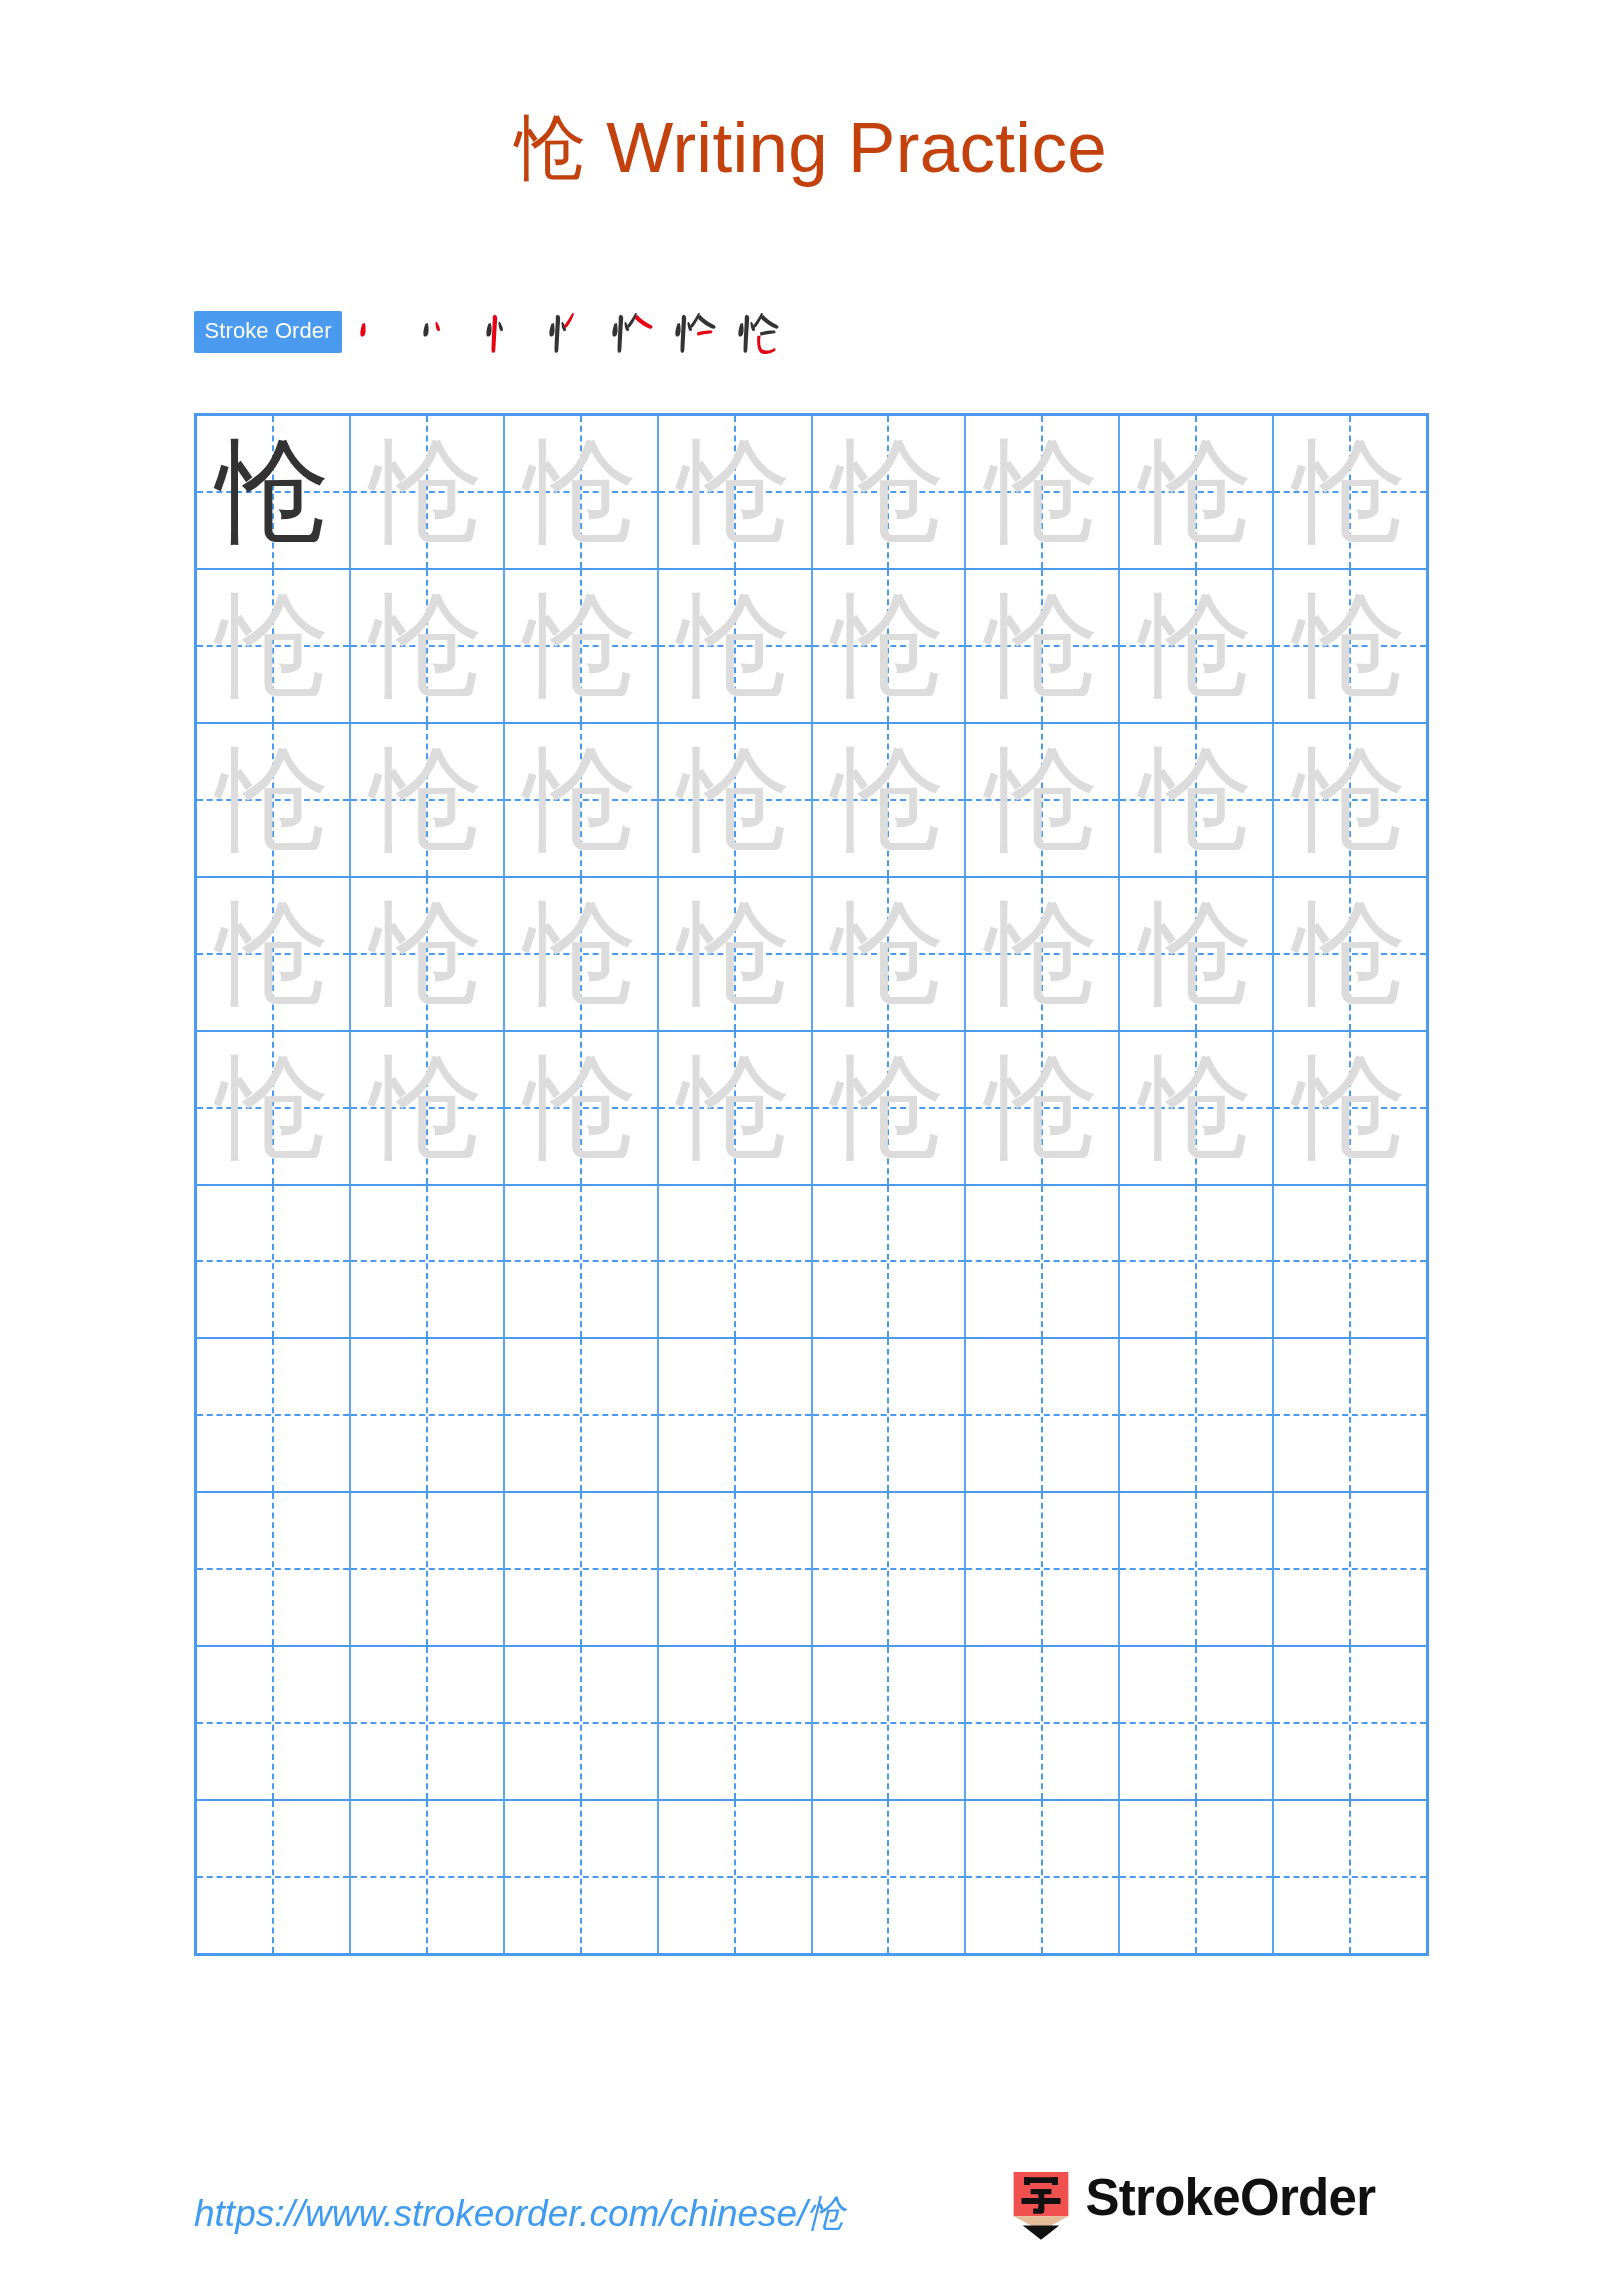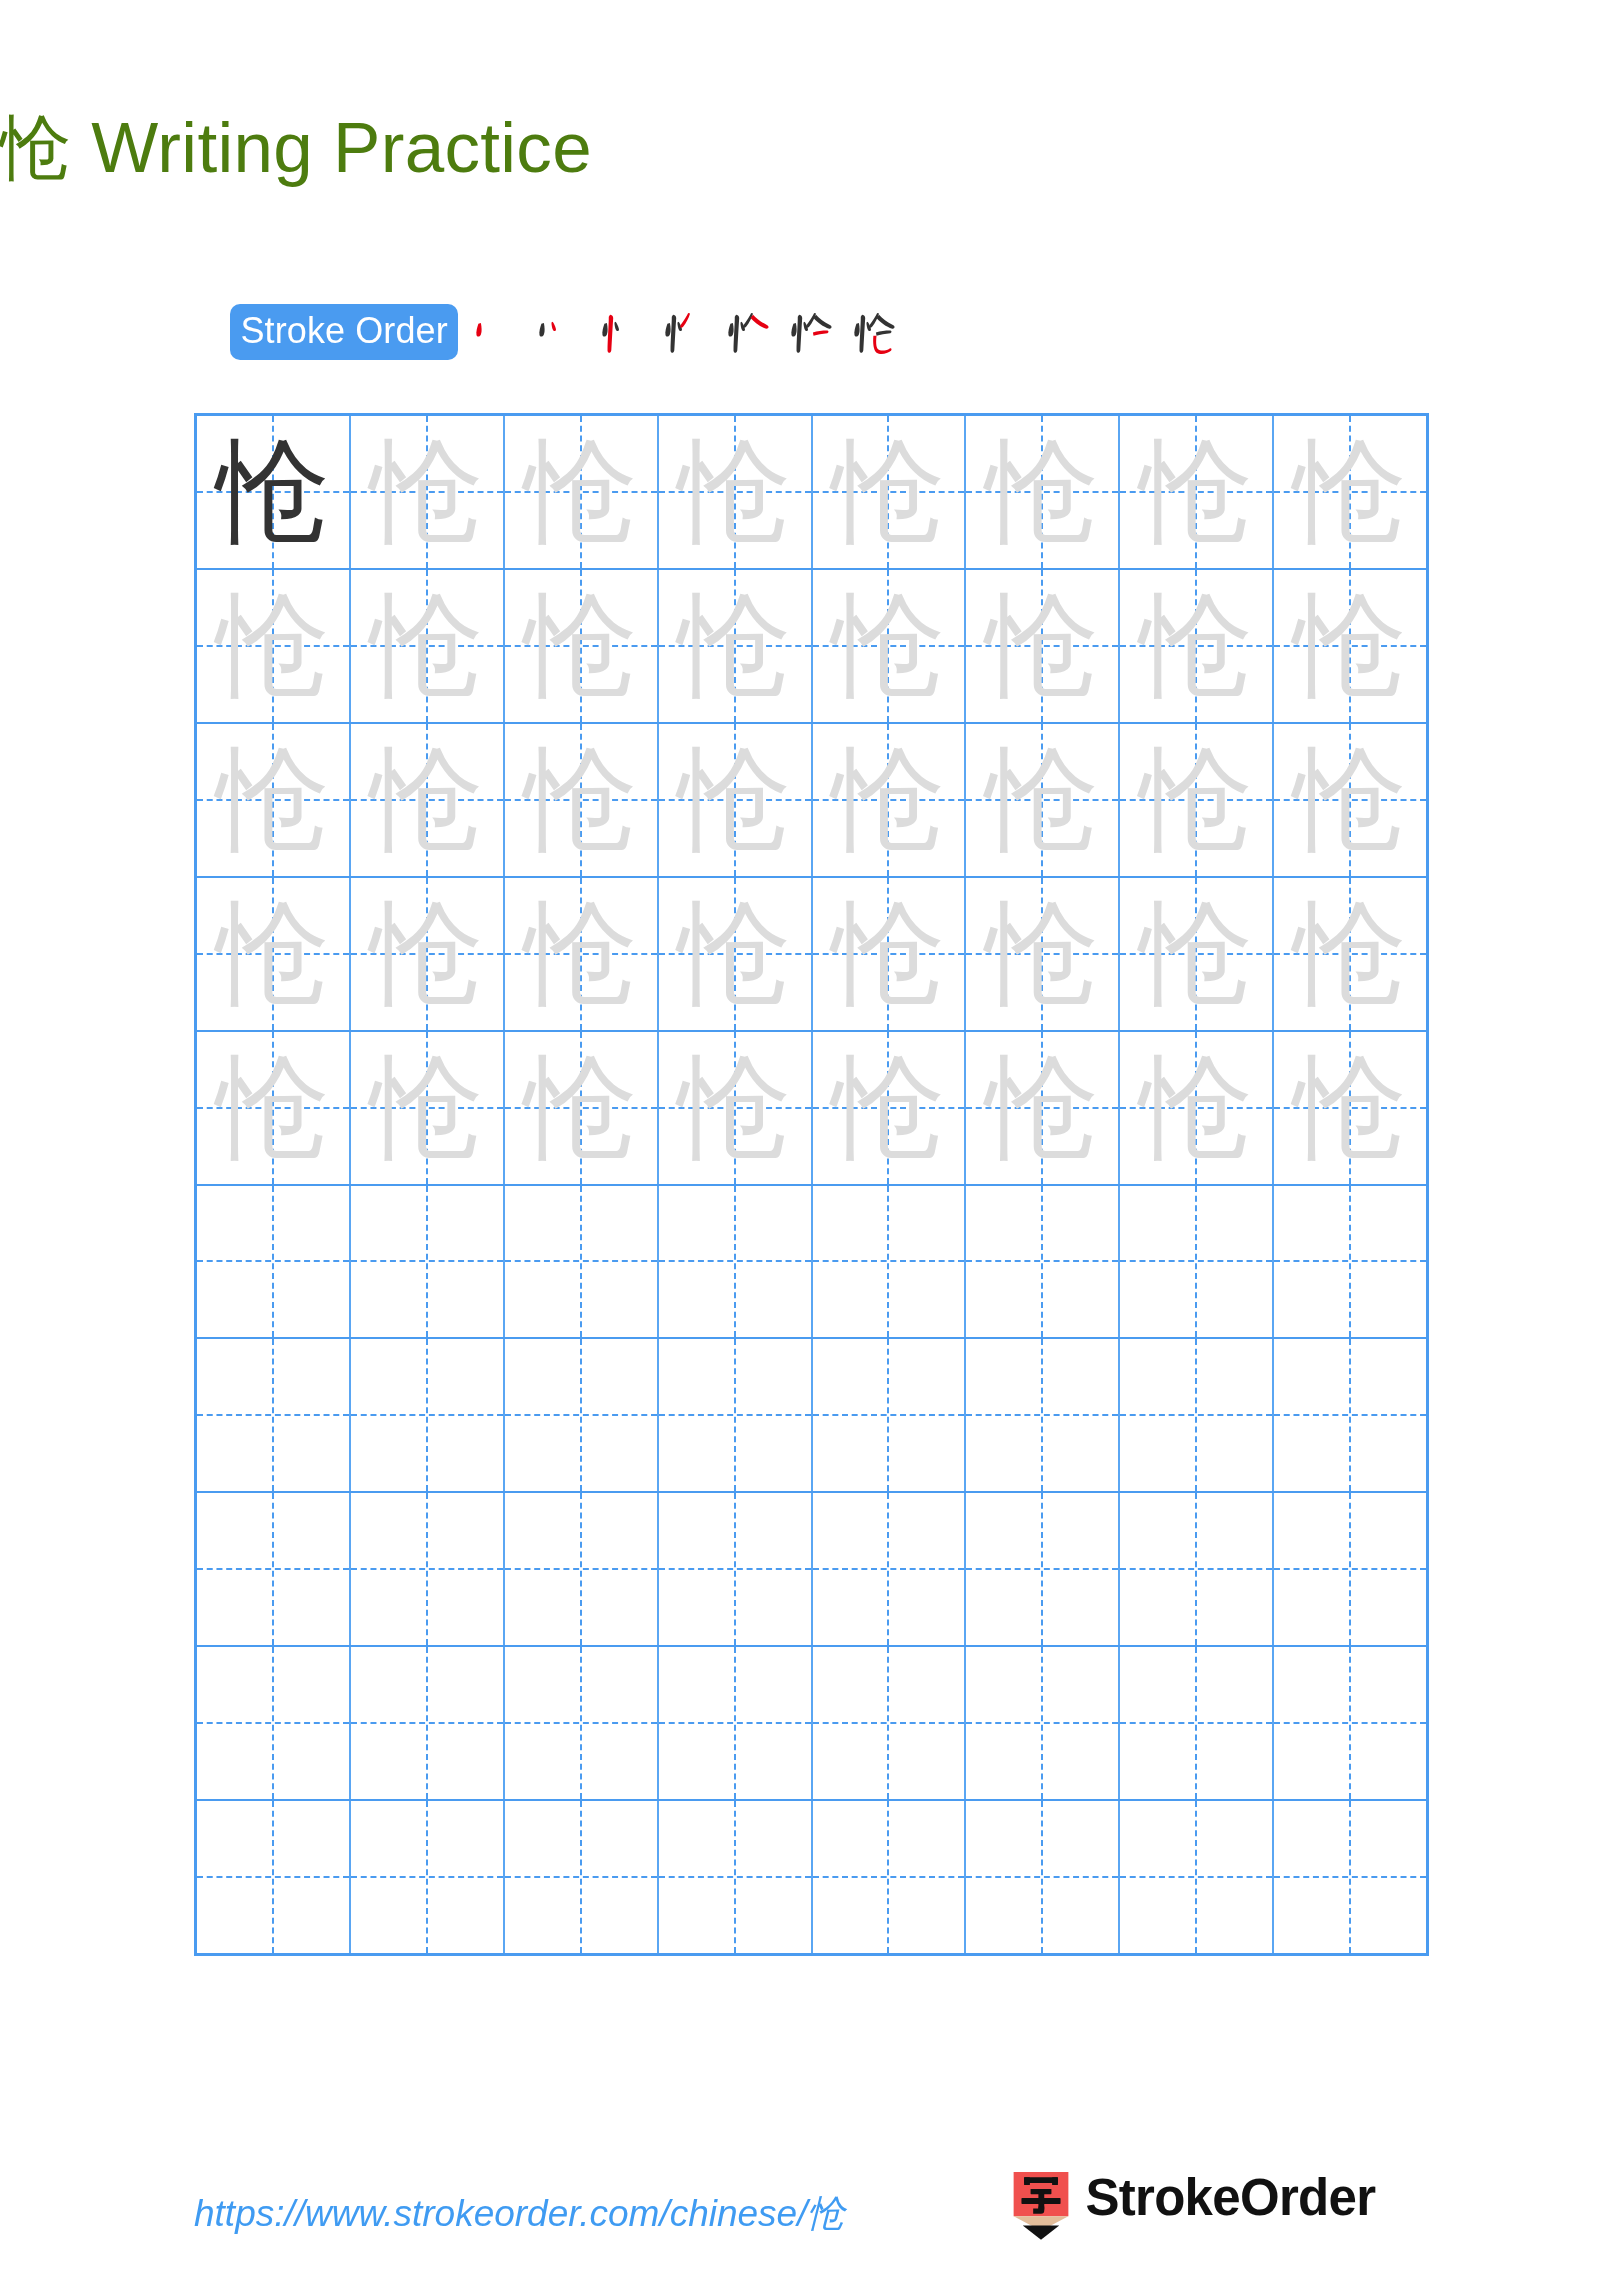--- a/index.html
+++ b/index.html
@@ -14,50 +14,50 @@
     font-family: "Liberation Sans", sans-serif;
     overflow: hidden;
   }
 
   
   #page-title {
     position: absolute;
     top: 105px;
     left: 0;
     width: 1622px;
+    text-align: center;
     font-size: 71px;
     line-height: 1.2;
-    color: #4d7c0f;
+    color: #c2410c;
     font-weight: 400;
     letter-spacing: 0.3px;
     white-space: nowrap;
   }
   #page-title .han {
     font-family: "DejaVu Sans", sans-serif;
   }
 
   
   #stroke-order-row {
     position: absolute;
     top: 306px;
     left: 194px;
     height: 52px;
     display: flex;
     align-items: center;
   }
   #stroke-order-badge {
     background: #4a9bf0;
     color: #ffffff;
-    font-size: 36px;
+    font-size: 22px;
     line-height: 1;
     padding: 8.5px 10.5px 11px 10.5px;
-    border-radius: 10px;
+    border-radius: 2px;
     white-space: nowrap;
     letter-spacing: 0.1px;
-    margin-left: 36px;
   }
   #stroke-steps {
     display: flex;
     align-items: center;
     margin-left: 3.9px;
   }
   .stroke-step {
     width: 63px;
     height: 63px;
     position: relative;

